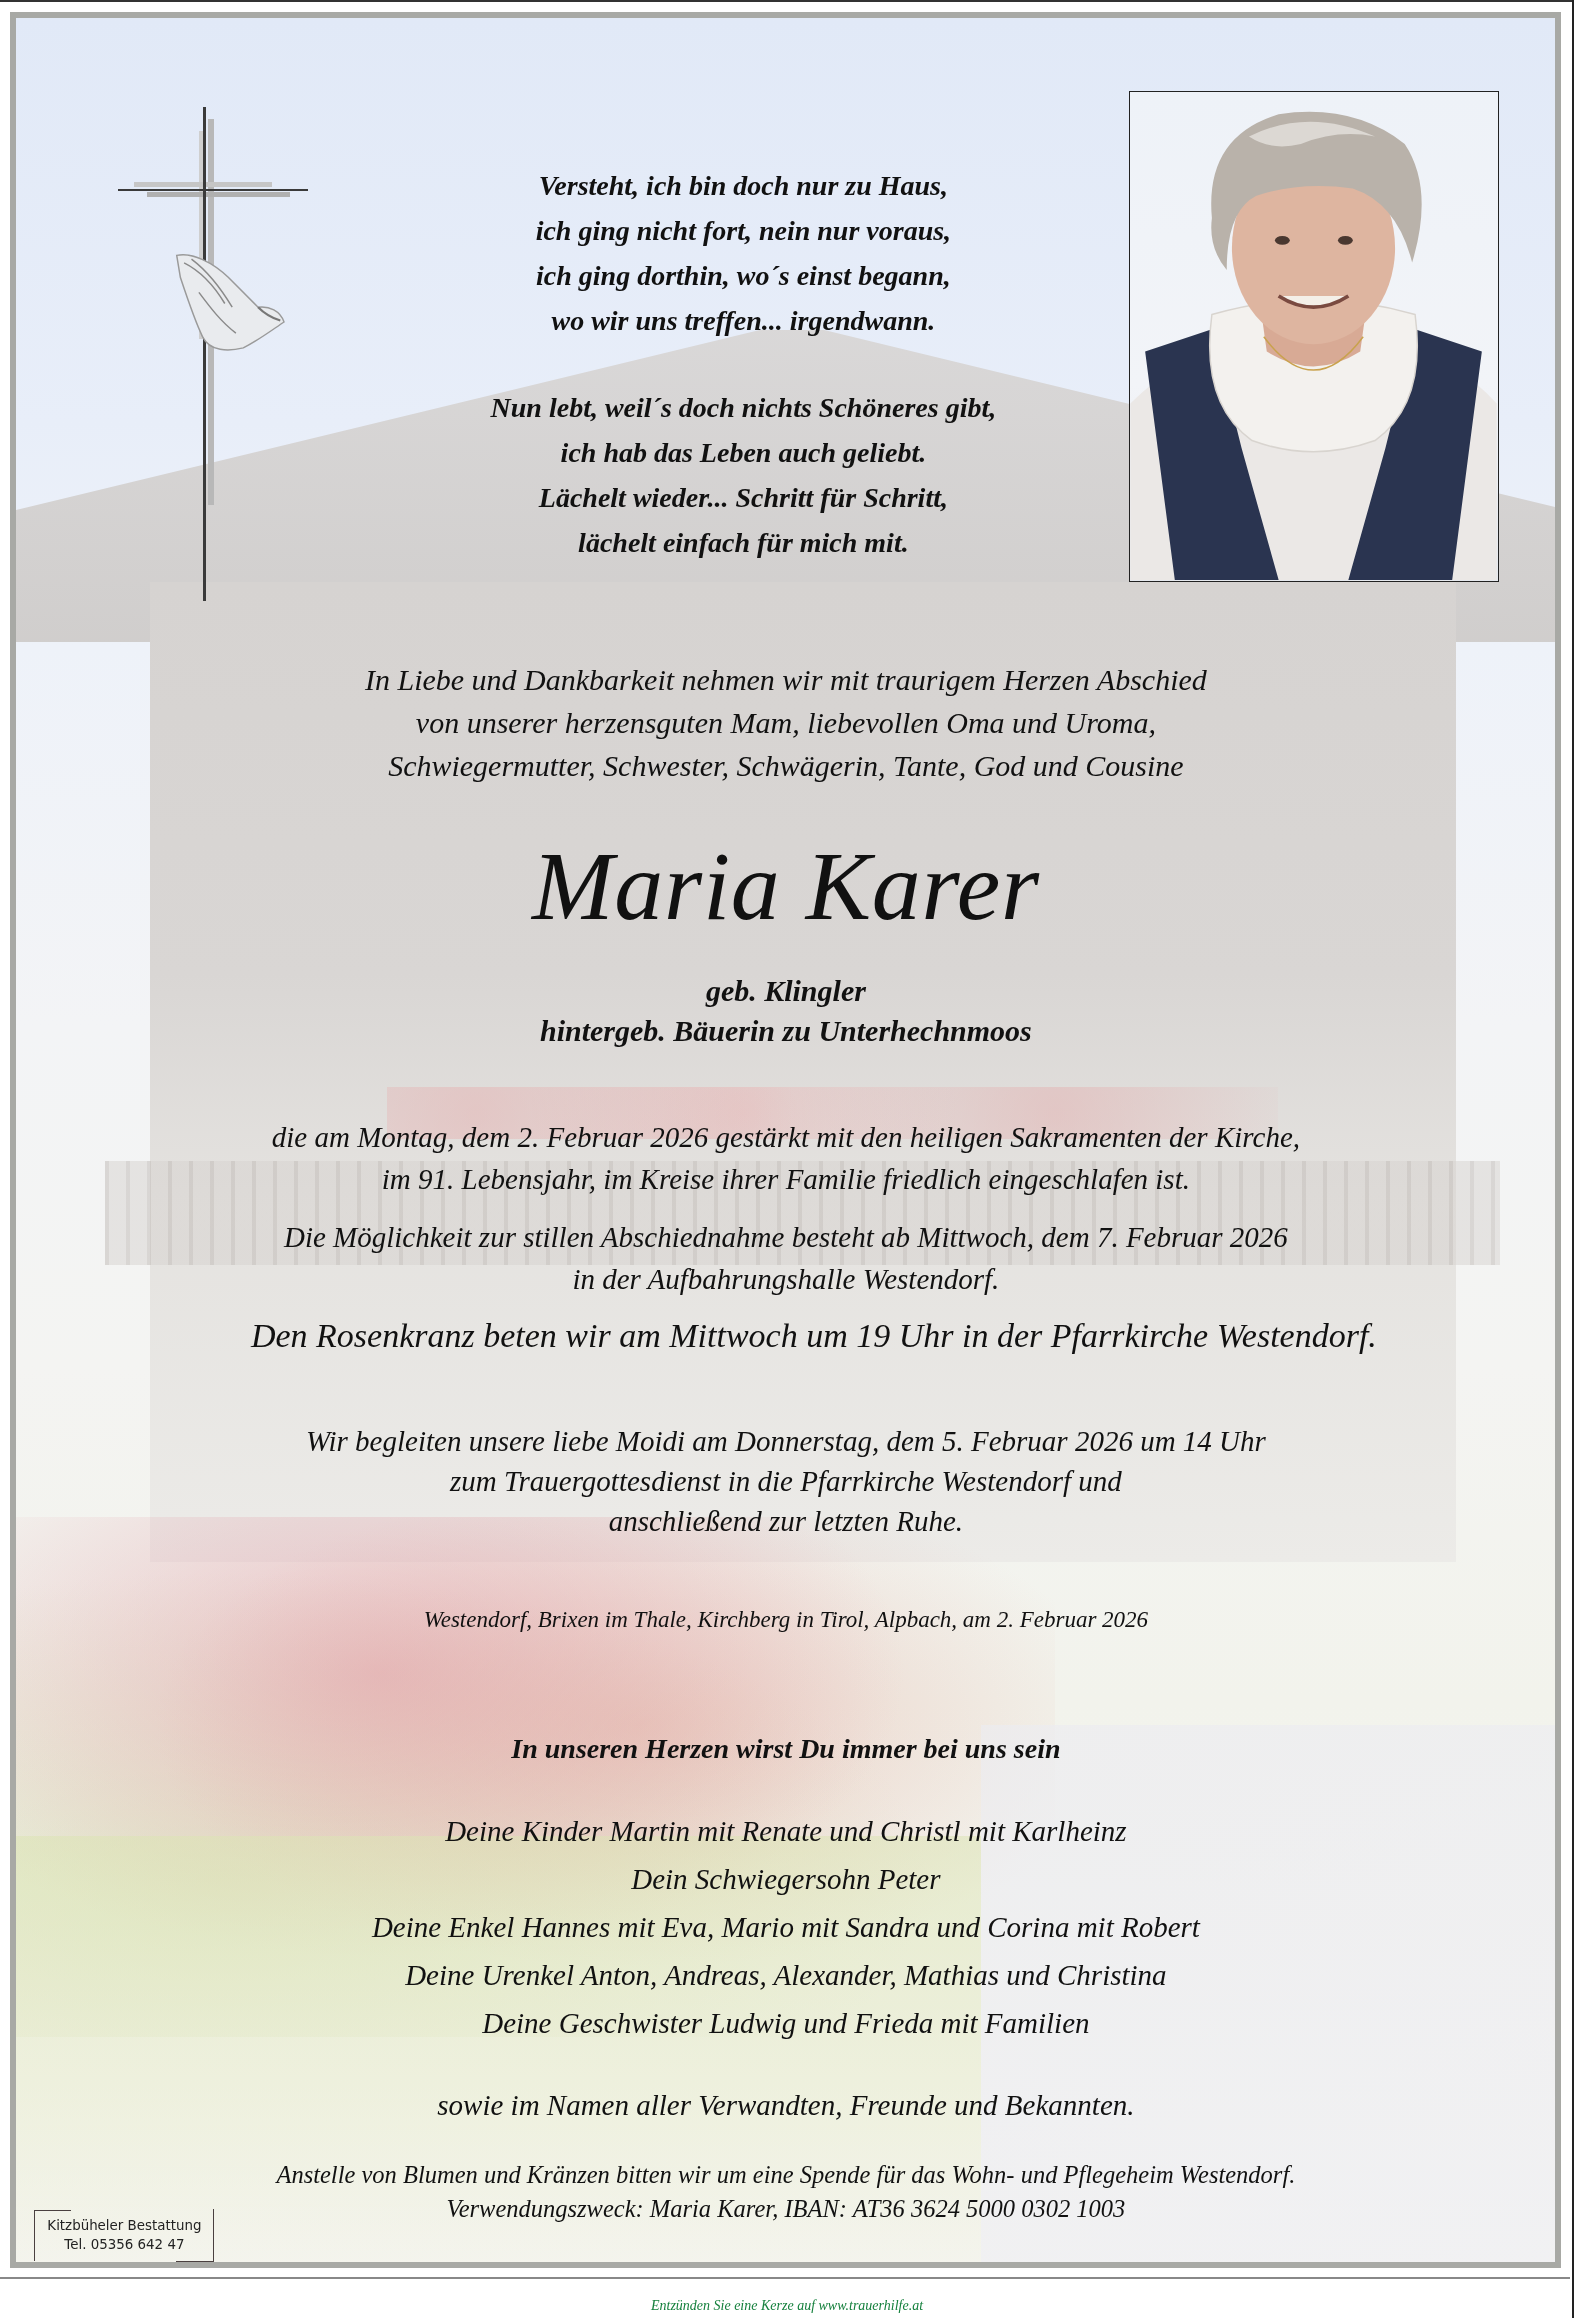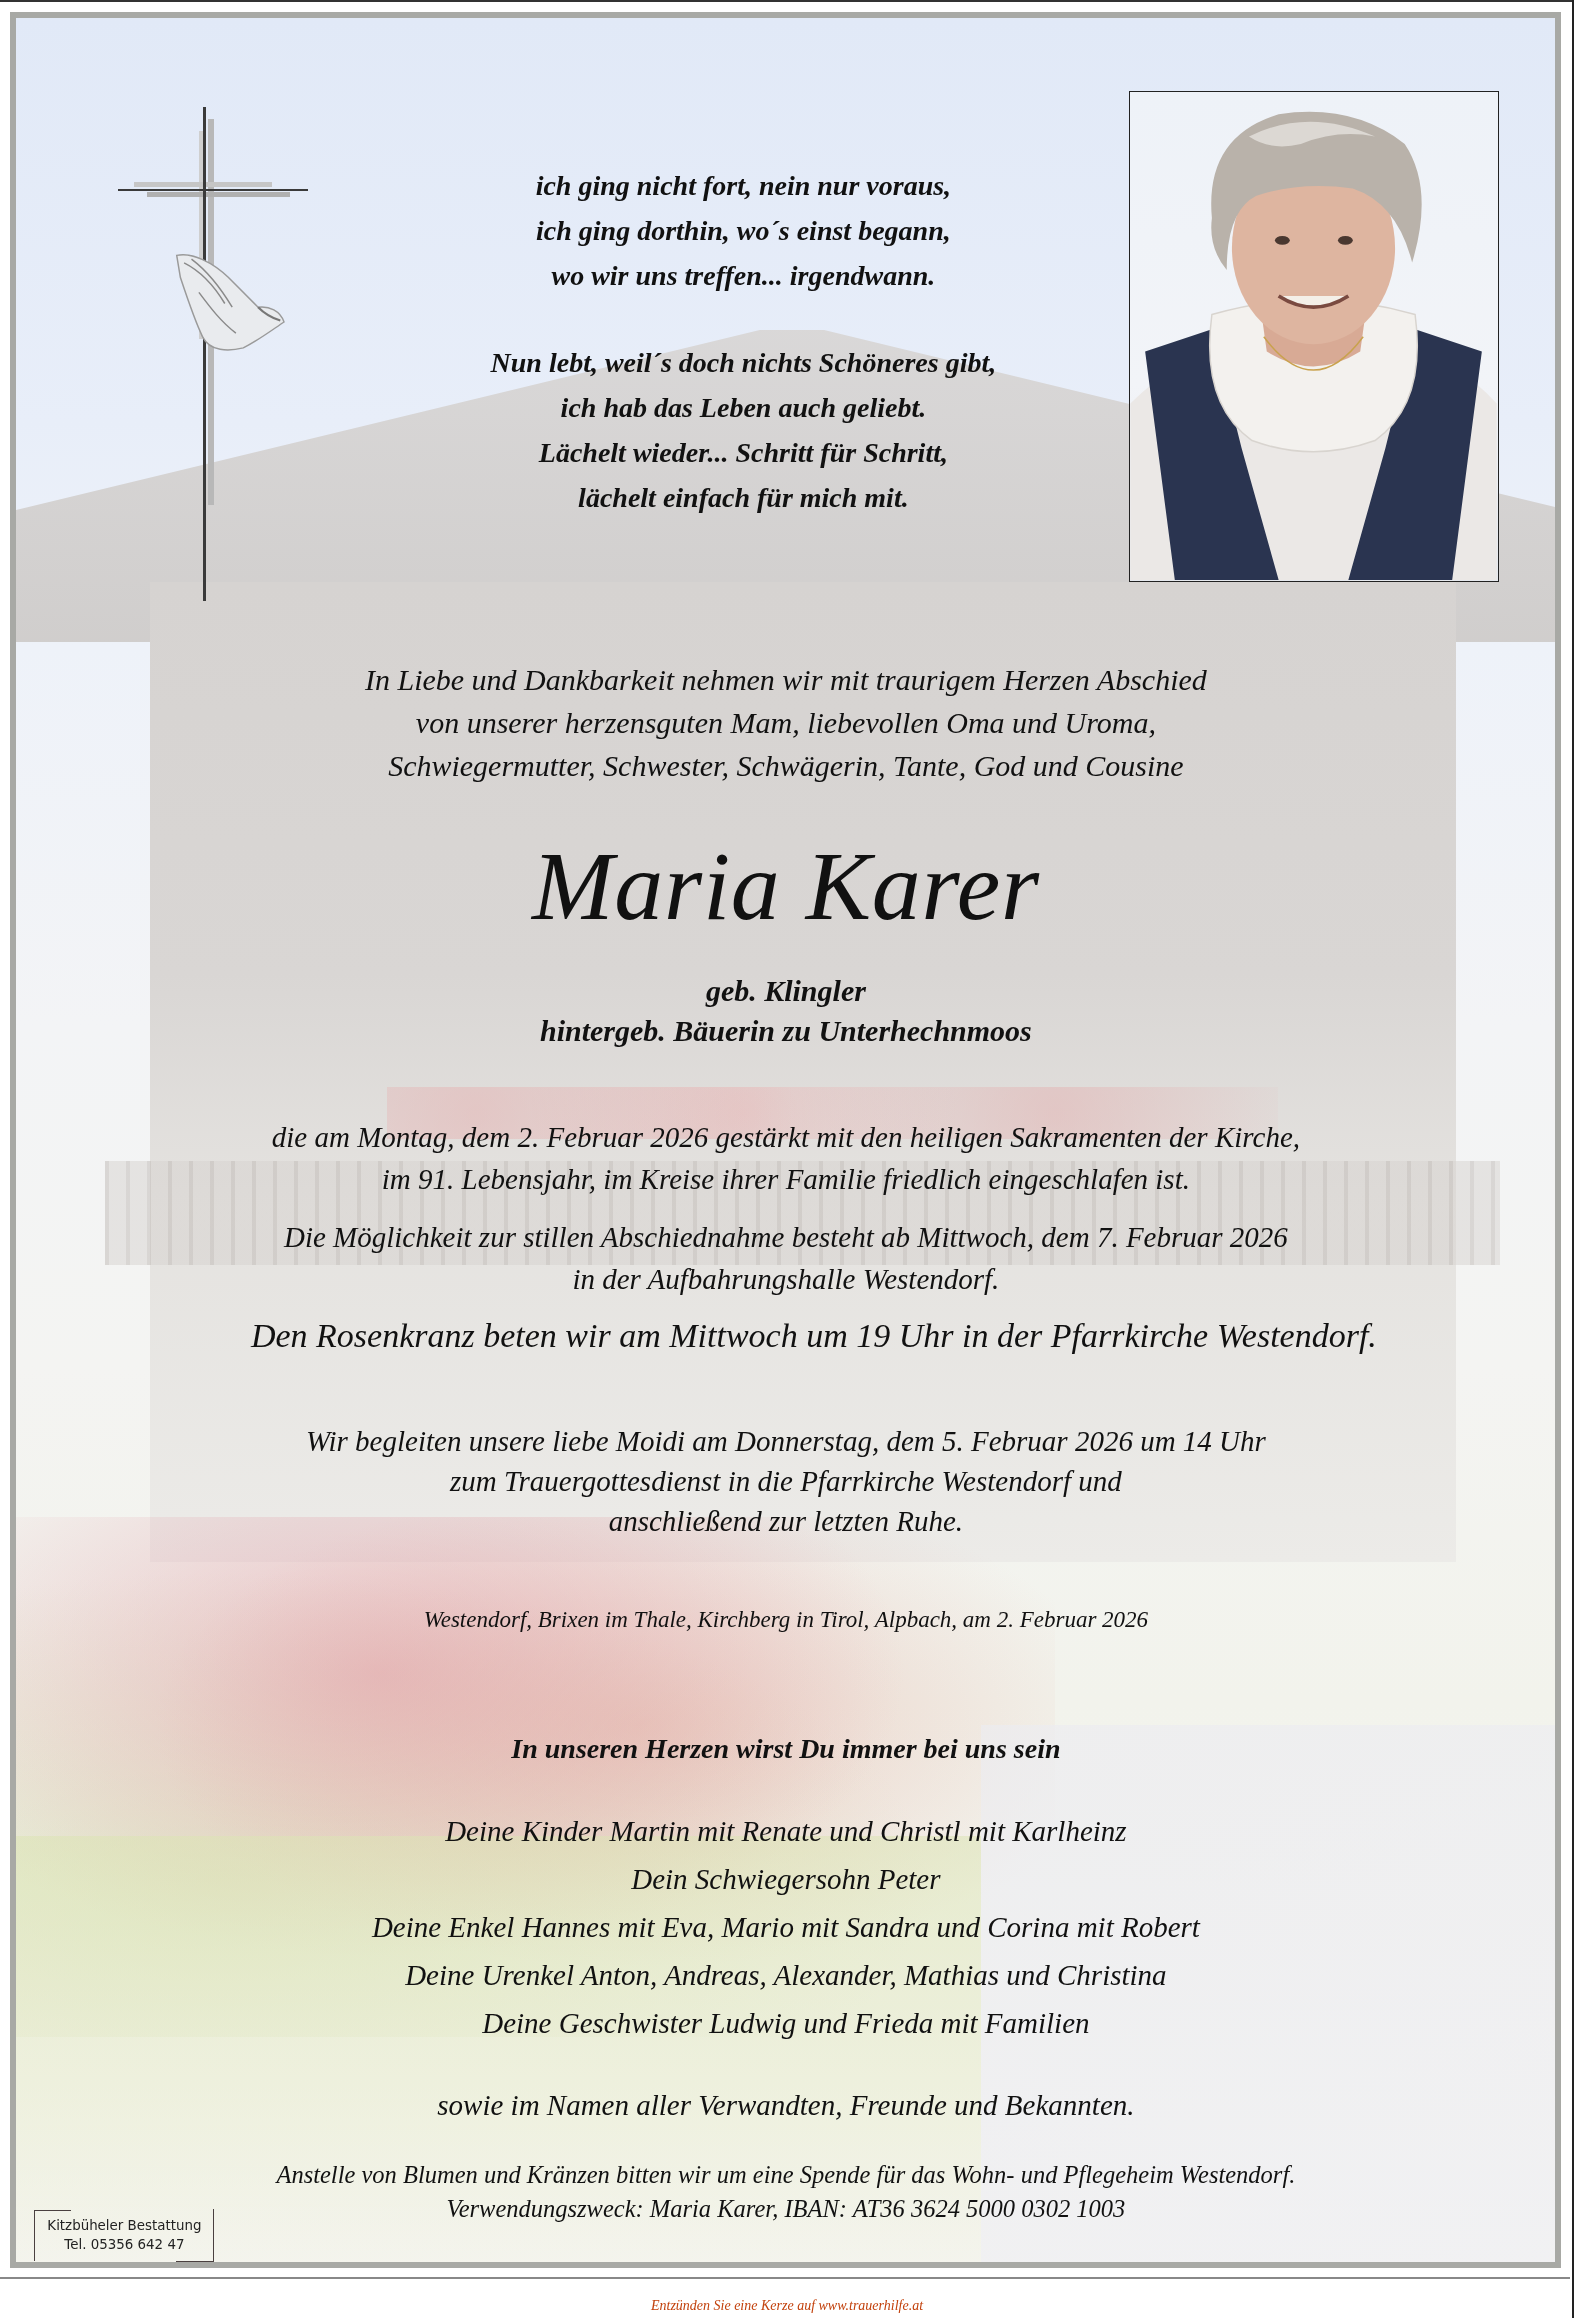--- a/index.html
+++ b/index.html
@@ -104,21 +104,21 @@
     position: absolute; left: 15px; top: 2189px; width: 186px; height: 56px;
     font-family: "DejaVu Sans", sans-serif; font-size: 13.4px; color: #222;
     text-align: center; line-height: 19.3px; padding-top: 9px; box-sizing: border-box;
   }
   .logo .br-tl { position: absolute; left: 3px; top: 3px; width: 36px; height: 50px; border-left: 1.5px solid #4a4040; border-top: 1.5px solid #4a4040; }
   .logo .br-br { position: absolute; right: 3px; bottom: 1.5px; width: 37px; height: 52px; border-right: 1.5px solid #4a4040; border-bottom: 1.5px solid #4a4040; }
 
   .rule { position: absolute; left: 0; top: 2277px; width: 1570px; height: 1.5px; background: #888; }
   .footer {
     position: absolute; left: 0; top: 2298px; width: 1574px; text-align: center;
-    font-style: italic; font-size: 14px; color: #c2410c;
+    font-style: italic; font-size: 14px; color: #15803d;
     font-family: "Liberation Serif", serif;
   }
 </style>
 </head>
 <body>
 
 <div class="top-edge"></div>
 <div class="right-edge"></div>
 
 <div class="card">
@@ -141,20 +141,21 @@
     <div class="v-dark"></div>
     <div class="h-dark"></div>
     <svg class="hands" viewBox="0 0 160 150">
       <path d="M10 10 C30 5 60 20 80 40 C95 55 110 70 120 80 C135 78 150 85 155 100 C140 110 120 125 100 135 C80 140 55 140 45 120 C35 100 25 70 15 40 Z" fill="#e9ebee" stroke="#9a9a9a" stroke-width="2"></path>
       <path d="M20 20 C40 30 60 50 75 75 M30 15 C50 30 70 55 85 80 M40 60 C55 80 70 100 90 115" stroke="#8a8a8a" stroke-width="2" fill="none"></path>
       <path d="M120 80 C130 90 140 95 150 98" stroke="#777" stroke-width="3" fill="none"></path>
     </svg>
   </div>
 
   <div class="poem">
+    <div>Versteht, ich bin doch nur zu Haus,</div>
     <div>ich ging nicht fort, nein nur voraus,</div>
     <div>ich ging dorthin, wo´s einst begann,</div>
     <div>wo wir uns treffen... irgendwann.</div>
     <div class="gap"></div>
     <div>Nun lebt, weil´s doch nichts Schöneres gibt,</div>
     <div>ich hab das Leben auch geliebt.</div>
     <div>Lächelt wieder... Schritt für Schritt,</div>
     <div>lächelt einfach für mich mit.</div>
   </div>
 

